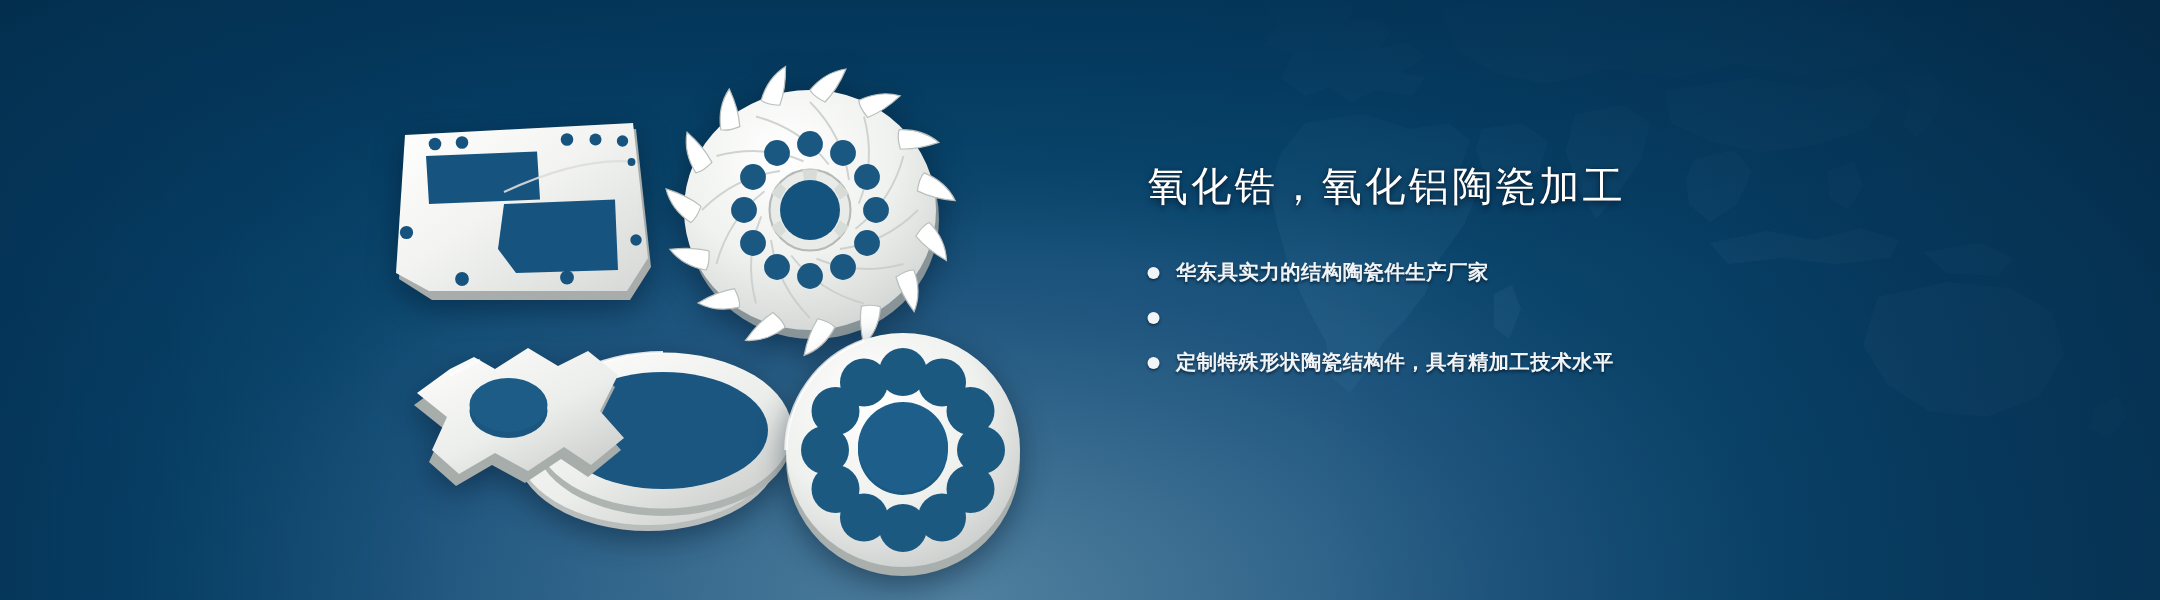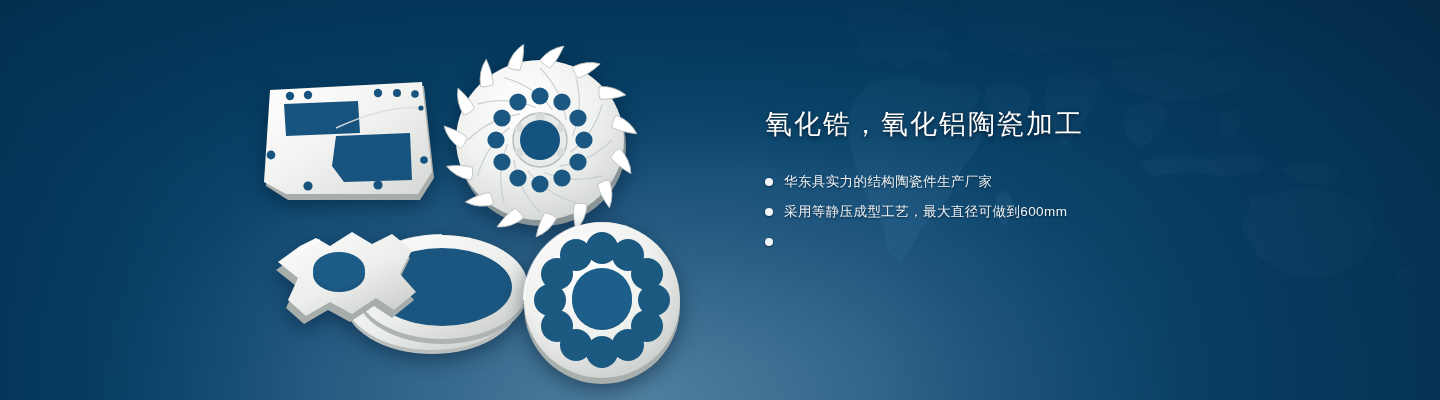--- a/index.html
+++ b/index.html
@@ -45,21 +45,21 @@
   
   .copy{position:absolute;left:765px;top:108px;width:600px;}
   .title{
     color:#ffffff;
     font-size:27px;
     line-height:1.25;
     letter-spacing:2px;
     white-space:nowrap;
     text-shadow:0 2px 4px rgba(0,20,40,.75), 0 0 1px rgba(0,0,0,.6);
   }
-  .bullets{list-style:none;margin:0;padding:0;margin-top:29px;}
+  .bullets{list-style:none;margin:0;padding:0;margin-top:29px;font-weight:bold;}
   .bullet{
     display:flex;align-items:center;
     height:22px;
     margin-bottom:8px;
   }
   .dot{
     width:8px;height:8px;border-radius:50%;
     background:#f2f5f7;
     flex:0 0 8px;
     margin-right:11px;
@@ -326,21 +326,21 @@
 
   <div class="copy">
     <div class="title">氧化锆，氧化铝陶瓷加工</div>
     <ul class="bullets">
       <li class="bullet">
         <span class="dot"></span>
         <span class="btext">华东具实力的结构陶瓷件生产厂家</span>
       </li>
       <li class="bullet">
         <span class="dot"></span>
-        <span class="btext">采用等静压成型工艺，最大直径可做到600mm</span>
       </li>
       <li class="bullet">
         <span class="dot"></span>
+        <span class="btext">定制特殊形状陶瓷结构件，具有精加工技术水平</span>
       </li>
     </ul>
   </div>
 
 </div>
 
 </body></html>

